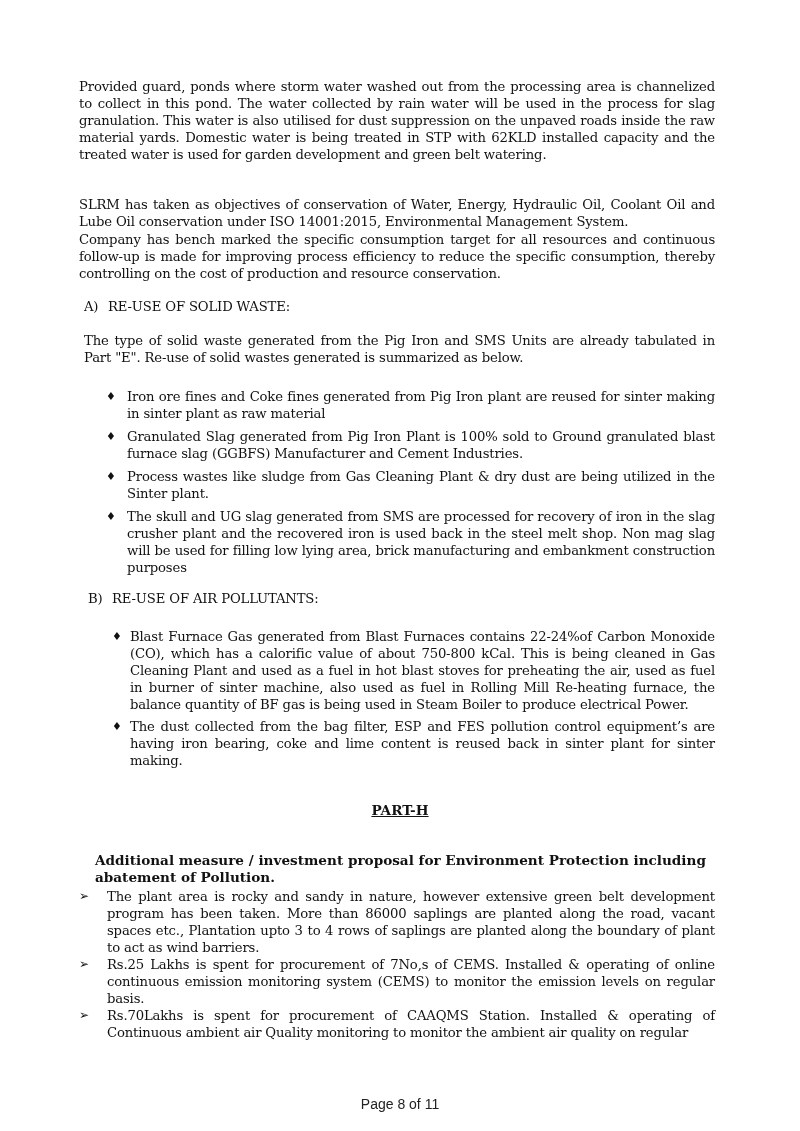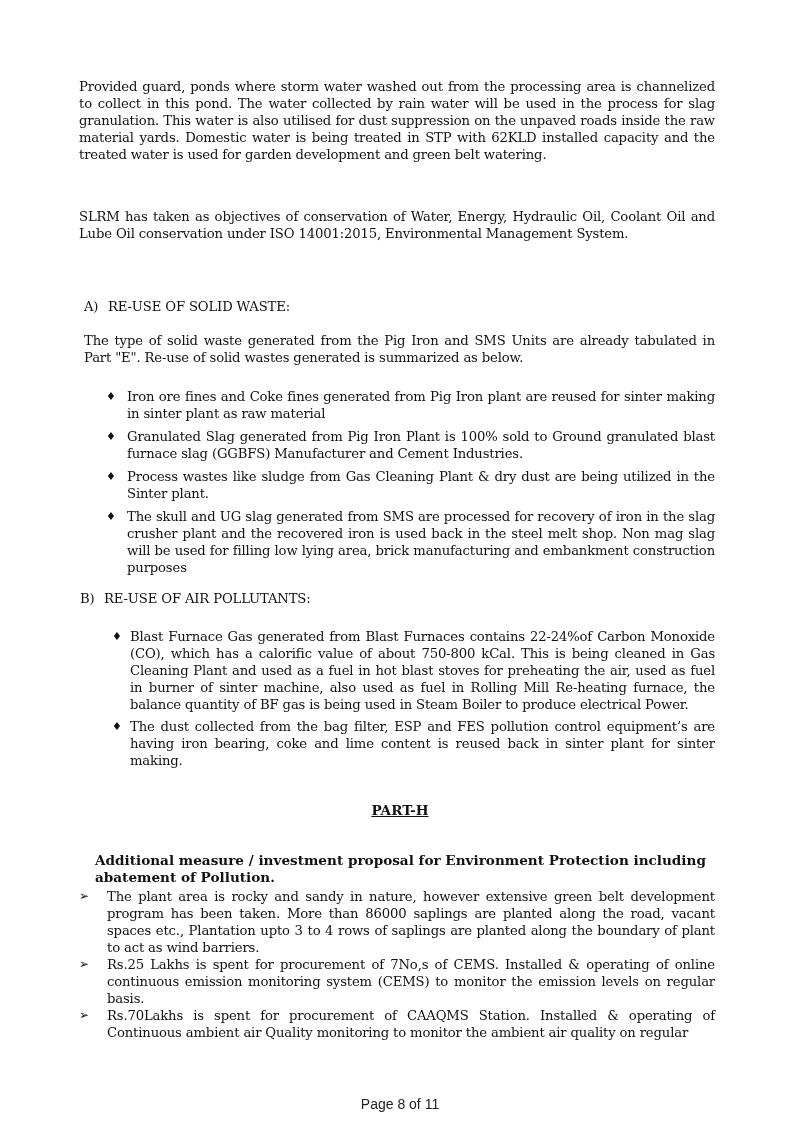--- a/index.html
+++ b/index.html
@@ -21,22 +21,23 @@
             font-family: "Liberation Sans", "DejaVu Sans", sans-serif; font-size: 14px; color: #222; }
   .arrow { position: absolute; left: 0; font-size: 12px; line-height: 17px; font-family: "DejaVu Sans", sans-serif; }
 </style>
 </head>
 <body>
 
 <div class="page">
 
   <p class="p" style="top:78px;">Provided guard, ponds where storm water washed out from the processing area is channelized to collect in this pond. The water collected by rain water will be used in the process for slag granulation. This water is also utilised for dust suppression on the unpaved roads inside the raw material yards. Domestic water is being treated in STP with 62KLD installed capacity and the treated water is used for garden development and green belt watering.</p>
 
-  <p class="p" style="top:196px;margin-top:12px;">SLRM has taken as objectives of conservation of Water, Energy, Hydraulic Oil, Coolant Oil and Lube Oil conservation under ISO 14001:2015, Environmental Management System.</p>
+  <p class="p" style="top:196px;">SLRM has taken as objectives of conservation of Water, Energy, Hydraulic Oil, Coolant Oil and Lube Oil conservation under ISO 14001:2015, Environmental Management System.</p>
 
+  <p class="p" style="top:231px;">Company has bench marked the specific consumption target for all resources and continuous follow-up is made for improving process efficiency to reduce the specific consumption, thereby controlling on the cost of production and resource conservation.</p>
 
   <div class="heading" style="left:84px; top:298px;">
     <span class="lbl">A)</span>
     <span>RE-USE OF SOLID WASTE:</span>
   </div>
 
   <p class="p" style="left:84px; width:631px; top:332px;">The type of solid waste generated from the Pig Iron and SMS Units are already tabulated in Part "E".  Re-use of solid wastes generated is summarized as below.</p>
 
   <div class="ul" style="left:106px; top:388px; width:609px;">
     <div class="li" style="padding-left:21px; margin-bottom:6px;">
@@ -50,21 +51,21 @@
     <div class="li" style="padding-left:21px; margin-bottom:6px;">
       <span class="bullet" style="left:0;">♦</span>
       <span>Process wastes like sludge from Gas Cleaning Plant &amp; dry dust are being utilized in the Sinter plant.</span>
     </div>
     <div class="li" style="padding-left:21px;">
       <span class="bullet" style="left:0;">♦</span>
       <span>The skull and UG slag generated from SMS are processed for recovery of iron in the slag crusher plant and the recovered iron is used back in the steel melt shop. Non mag slag will be used for filling low lying area, brick manufacturing and embankment construction purposes</span>
     </div>
   </div>
 
-  <div class="heading" style="left:80px; top:590px;">
+  <div class="heading" style="left:88px; top:590px;">
     <span class="lbl">B)</span>
     <span>RE-USE OF AIR POLLUTANTS:</span>
   </div>
 
   <div class="ul" style="left:112px; top:628px; width:603px;">
     <div class="li" style="padding-left:18px; margin-bottom:5px;">
       <span class="bullet" style="left:0;">♦</span>
       <span>Blast Furnace Gas generated from Blast Furnaces contains 22-24%of Carbon Monoxide (CO), which has a calorific value of about 750-800 kCal.  This is being cleaned in Gas Cleaning Plant and used as a fuel in hot blast stoves for preheating the air, used as fuel in burner of sinter machine, also used as fuel in Rolling Mill Re-heating furnace, the balance quantity of BF gas is being used in Steam Boiler to produce electrical Power.</span>
     </div>
     <div class="li" style="padding-left:18px;">

